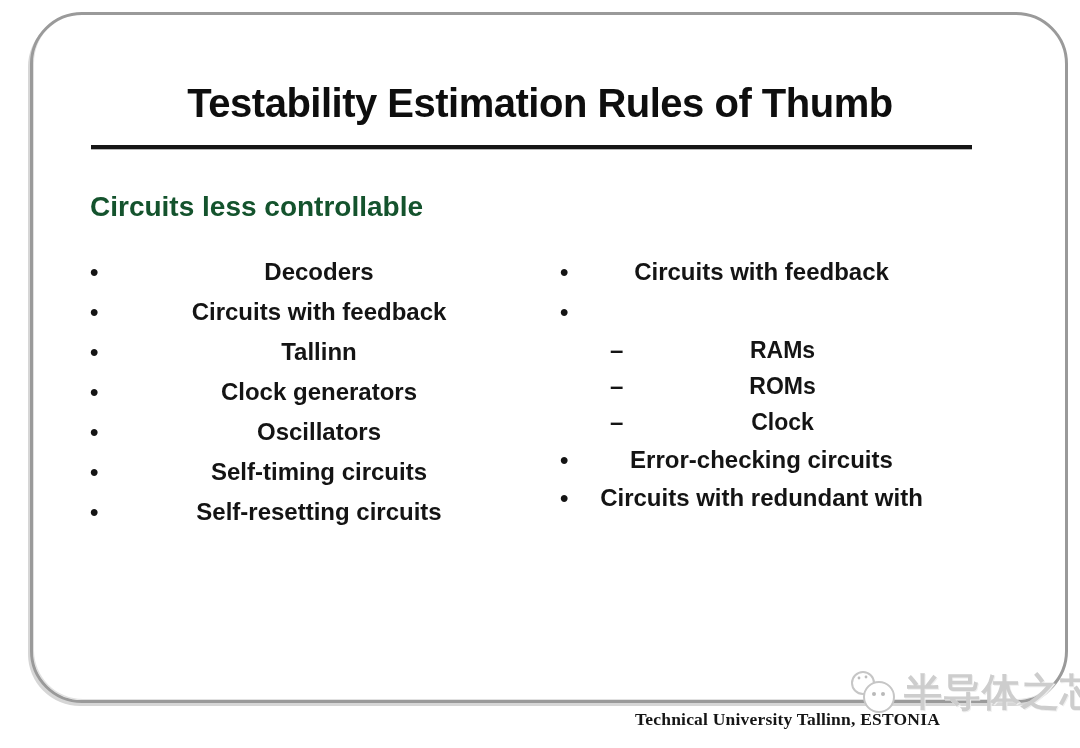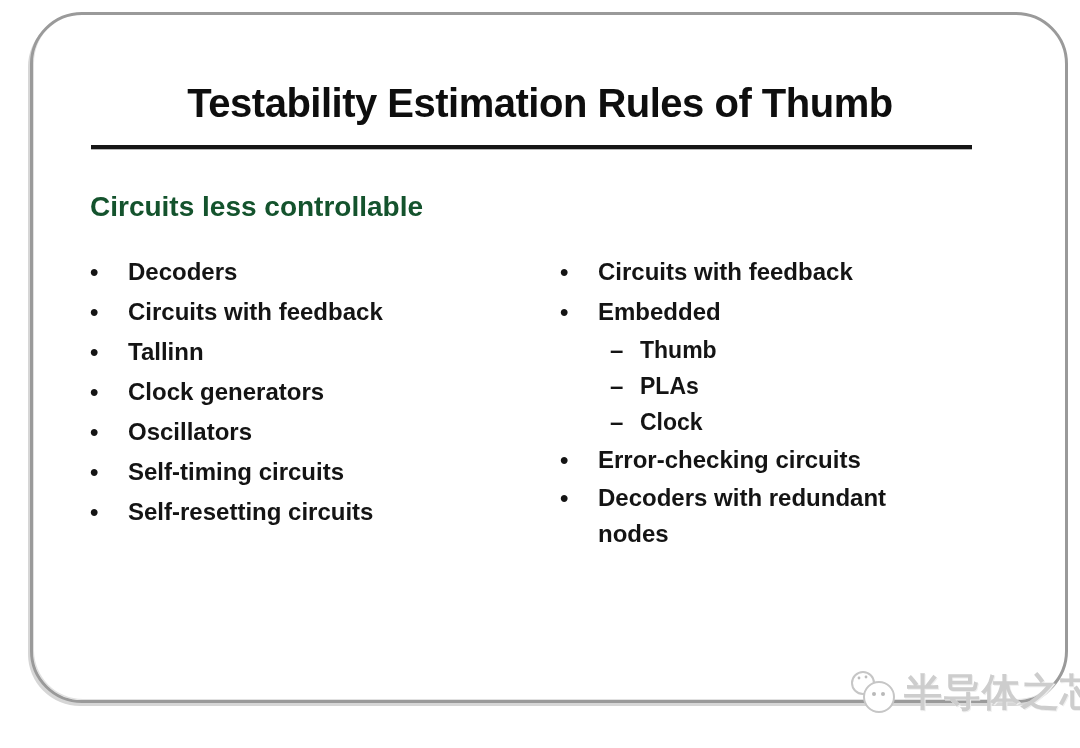--- a/index.html
+++ b/index.html
@@ -62,21 +62,21 @@
     padding: 0;
     list-style: none;
     font-size: 24px;
     font-weight: bold;
     color: #141414;
   }
   .bullet-list.left  { left: 90px;  width: 420px; }
   .bullet-list.right { left: 560px; width: 365px; }
   .bullet-list li { display: flex; line-height: 40px; align-items: flex-start; }
   .bullet-list li .marker { flex: 0 0 38px; font-size: 24px; }
-  .bullet-list li .txt { flex: 1 1 auto; }
+  .bullet-list li .txt { flex: 1 1 auto; text-align: center; }
   .bullet-list li.sub { margin-left: 50px; line-height: 36px; font-size: 23px; }
   .bullet-list li.sub .marker { flex: 0 0 30px; }
   .bullet-list li.tight { line-height: 36px; }
   .footer-credit {
     position: absolute;
     left: 635px;
     top: 709px;
     font-family: "Liberation Serif", "DejaVu Serif", serif;
     font-size: 17.5px;
     font-weight: bold;
@@ -147,44 +147,44 @@
     </li>
   </ul>
 
   <ul class="bullet-list right">
     <li>
       <span class="marker">•</span>
       <span class="txt">Circuits with feedback</span>
     </li>
     <li>
       <span class="marker">•</span>
-      <span class="txt">Embedded</span>
     </li>
     <li class="sub">
       <span class="marker">–</span>
-      <span class="txt">Thumb</span>
+      <span class="txt">RAMs</span>
     </li>
     <li class="sub">
       <span class="marker">–</span>
-      <span class="txt">PLAs</span>
+      <span class="txt">ROMs</span>
     </li>
     <li class="sub">
       <span class="marker">–</span>
       <span class="txt">Clock</span>
     </li>
     <li>
       <span class="marker">•</span>
       <span class="txt">Error-checking circuits</span>
     </li>
     <li class="tight">
       <span class="marker">•</span>
-      <span class="txt">Decoders with redundant nodes</span>
+      <span class="txt">Circuits with redundant with</span>
     </li>
   </ul>
 
+  <div class="footer-credit">Technical University Tallinn, ESTONIA</div>
 
   <div class="watermark">
     <svg class="logo" viewBox="0 0 56 52" xmlns="http://www.w3.org/2000/svg">
       <circle cx="15" cy="17" r="11" fill="#ffffff" stroke="#c6c6c6" stroke-width="2"></circle>
       <circle cx="11" cy="12" r="1.4" fill="#bdbdbd"></circle>
       <circle cx="18" cy="11" r="1.4" fill="#bdbdbd"></circle>
       <circle cx="31" cy="31" r="15" fill="#ffffff" stroke="#c6c6c6" stroke-width="2"></circle>
       <circle cx="26" cy="28" r="2" fill="#b9b9b9"></circle>
       <circle cx="35" cy="28" r="2" fill="#b9b9b9"></circle>
     </svg>

